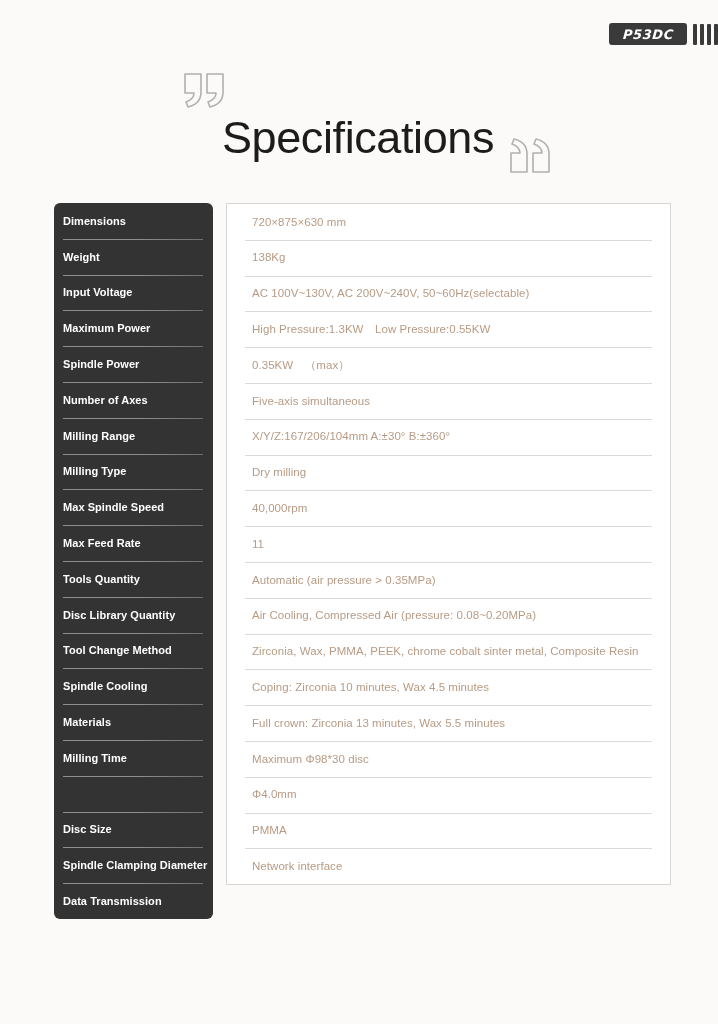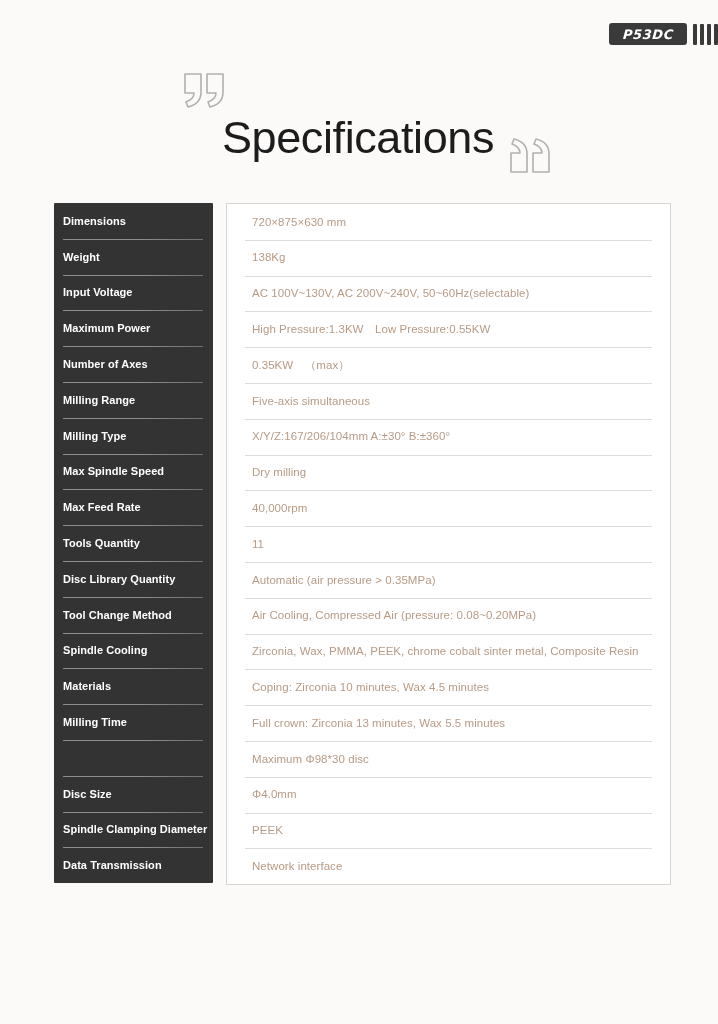--- a/index.html
+++ b/index.html
@@ -96,21 +96,21 @@
     left: 0;
     top: 203px;
     width: 718px;
   }
   .label-panel {
     position: absolute;
     left: 54px;
     top: 0;
     width: 159px;
     background: #333333;
-    border-radius: 1px;
+    border-radius: 6px;
     overflow: hidden;
   }
   .value-panel {
     position: absolute;
     left: 226px;
     top: 0;
     width: 445px;
     background: #ffffff;
     border: 1px solid #d8d6d3;
     box-sizing: border-box;
@@ -211,20 +211,23 @@
       <div class="row">
         <span class="label-text">Weight</span>
       </div>
       <div class="row">
         <span class="label-text">Input Voltage</span>
       </div>
       <div class="row">
         <span class="label-text">Maximum Power</span>
       </div>
       <div class="row">
+        <span class="label-text">Spindle Power</span>
+      </div>
+      <div class="row">
         <span class="label-text">Number of Axes</span>
       </div>
       <div class="row">
         <span class="label-text">Milling Range</span>
       </div>
       <div class="row">
         <span class="label-text">Milling Type</span>
       </div>
       <div class="row">
         <span class="label-text">Max Spindle Speed</span>
@@ -309,19 +312,19 @@
       <div class="row">
         <span class="value-text">Full crown: Zirconia 13 minutes, Wax 5.5 minutes</span>
       </div>
       <div class="row">
         <span class="value-text">Maximum Φ98*30 disc</span>
       </div>
       <div class="row">
         <span class="value-text">Φ4.0mm</span>
       </div>
       <div class="row">
-        <span class="value-text">PEEK</span>
+        <span class="value-text">PMMA</span>
       </div>
       <div class="row">
         <span class="value-text">Network interface</span>
       </div>
     </div>
 </div>
 
 </body></html>

